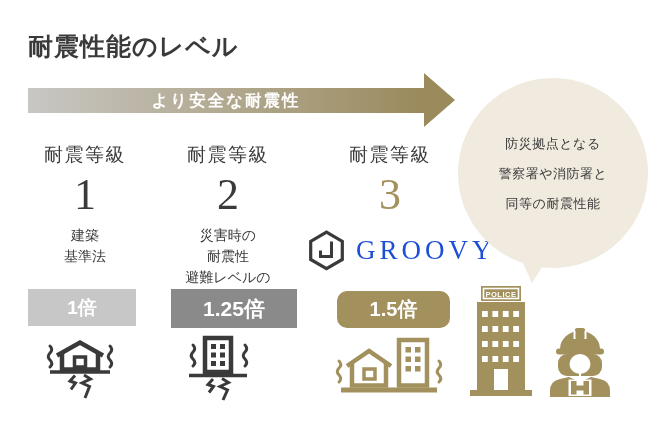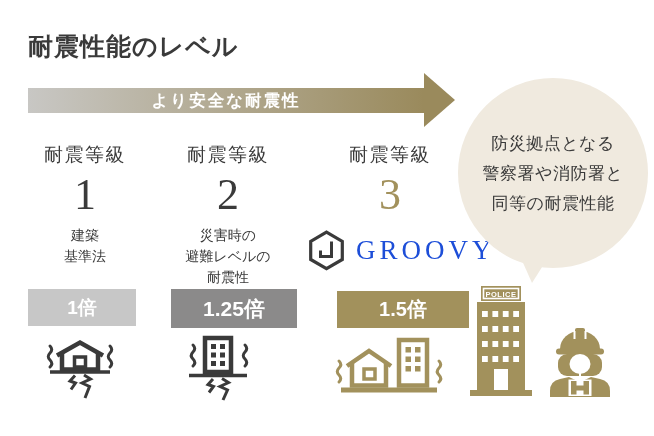--- a/index.html
+++ b/index.html
@@ -38,21 +38,21 @@
   .grade-desc{font-size:14px;line-height:21px;margin-top:7px;font-weight:500;}
 
   
   .brand{position:absolute;left:306px;top:230px;display:flex;align-items:center;gap:9px;}
   .brand .wordmark{font-family:"Liberation Serif","DejaVu Serif",serif;font-size:27px;letter-spacing:4px;color:#1d4ed8;}
 
   
   .badge{position:absolute;display:flex;align-items:center;justify-content:center;color:#fff;font-weight:600;}
   .badge.b1{left:28px;top:289px;width:108px;height:37px;background:var(--badge1);font-size:19px;}
   .badge.b2{left:171px;top:289px;width:126px;height:39px;background:var(--badge2);font-size:21px;}
-  .badge.b3{left:337px;top:291px;width:132px;height:37px;background:var(--badge3);font-size:20px;}
+  .badge.b3{left:337px;top:291px;width:113px;height:37px;background:var(--badge3);font-size:20px;border-radius:10px;}
 
   
   .ic{position:absolute;}
   .ic.house1{left:45px;top:338px;}
   .ic.bldg2{left:186px;top:332px;}
   .ic.combo3{left:333px;top:333px;}
   .ic.police{left:468px;top:285px;}
   .ic.fire{left:548px;top:327px;}
 
   
@@ -63,21 +63,21 @@
   .wh-f{fill:#fff;}
   .wh-s{stroke:#fff;fill:none;}
 
   
   .bubble{position:absolute;left:458px;top:78px;width:190px;height:190px;border-radius:50%;
     background:var(--bubble);display:flex;flex-direction:column;align-items:center;justify-content:center;
     padding-top:2px;}
   .bubble-tail{position:absolute;left:520px;top:256px;width:0;height:0;
     border-left:12px solid transparent;border-right:17px solid transparent;
     border-top:27px solid var(--bubble);}
-  .bubble p{font-size:17px;line-height:30px;font-weight:500;letter-spacing:0.5px;font-family:Liberation Serif, serif;}
+  .bubble p{font-size:13px;line-height:30px;font-weight:500;letter-spacing:0.5px;font-family:Liberation Serif, serif;}
 </style>
 </head>
 <body>
 
 <div class="stage">
 
   <h1 class="page-title">耐震性能のレベル</h1>
 
   <div class="arrow-bar">
     <span>より安全な耐震性</span>
@@ -91,22 +91,22 @@
       <div>建築</div>
       <div>基準法</div>
     </div>
   </div>
 
   <div class="col c2">
     <div class="grade-label">耐震等級</div>
     <div class="grade-number">2</div>
     <div class="grade-desc">
       <div>災害時の</div>
+      <div>耐震性</div>
       <div>避難レベルの</div>
-      <div>耐震性</div>
     </div>
   </div>
 
   <div class="col c3">
     <div class="grade-label">耐震等級</div>
     <div class="grade-number gold">3</div>
   </div>
 
   <div class="brand">
     <svg width="41" height="41" viewBox="0 0 41 41">

